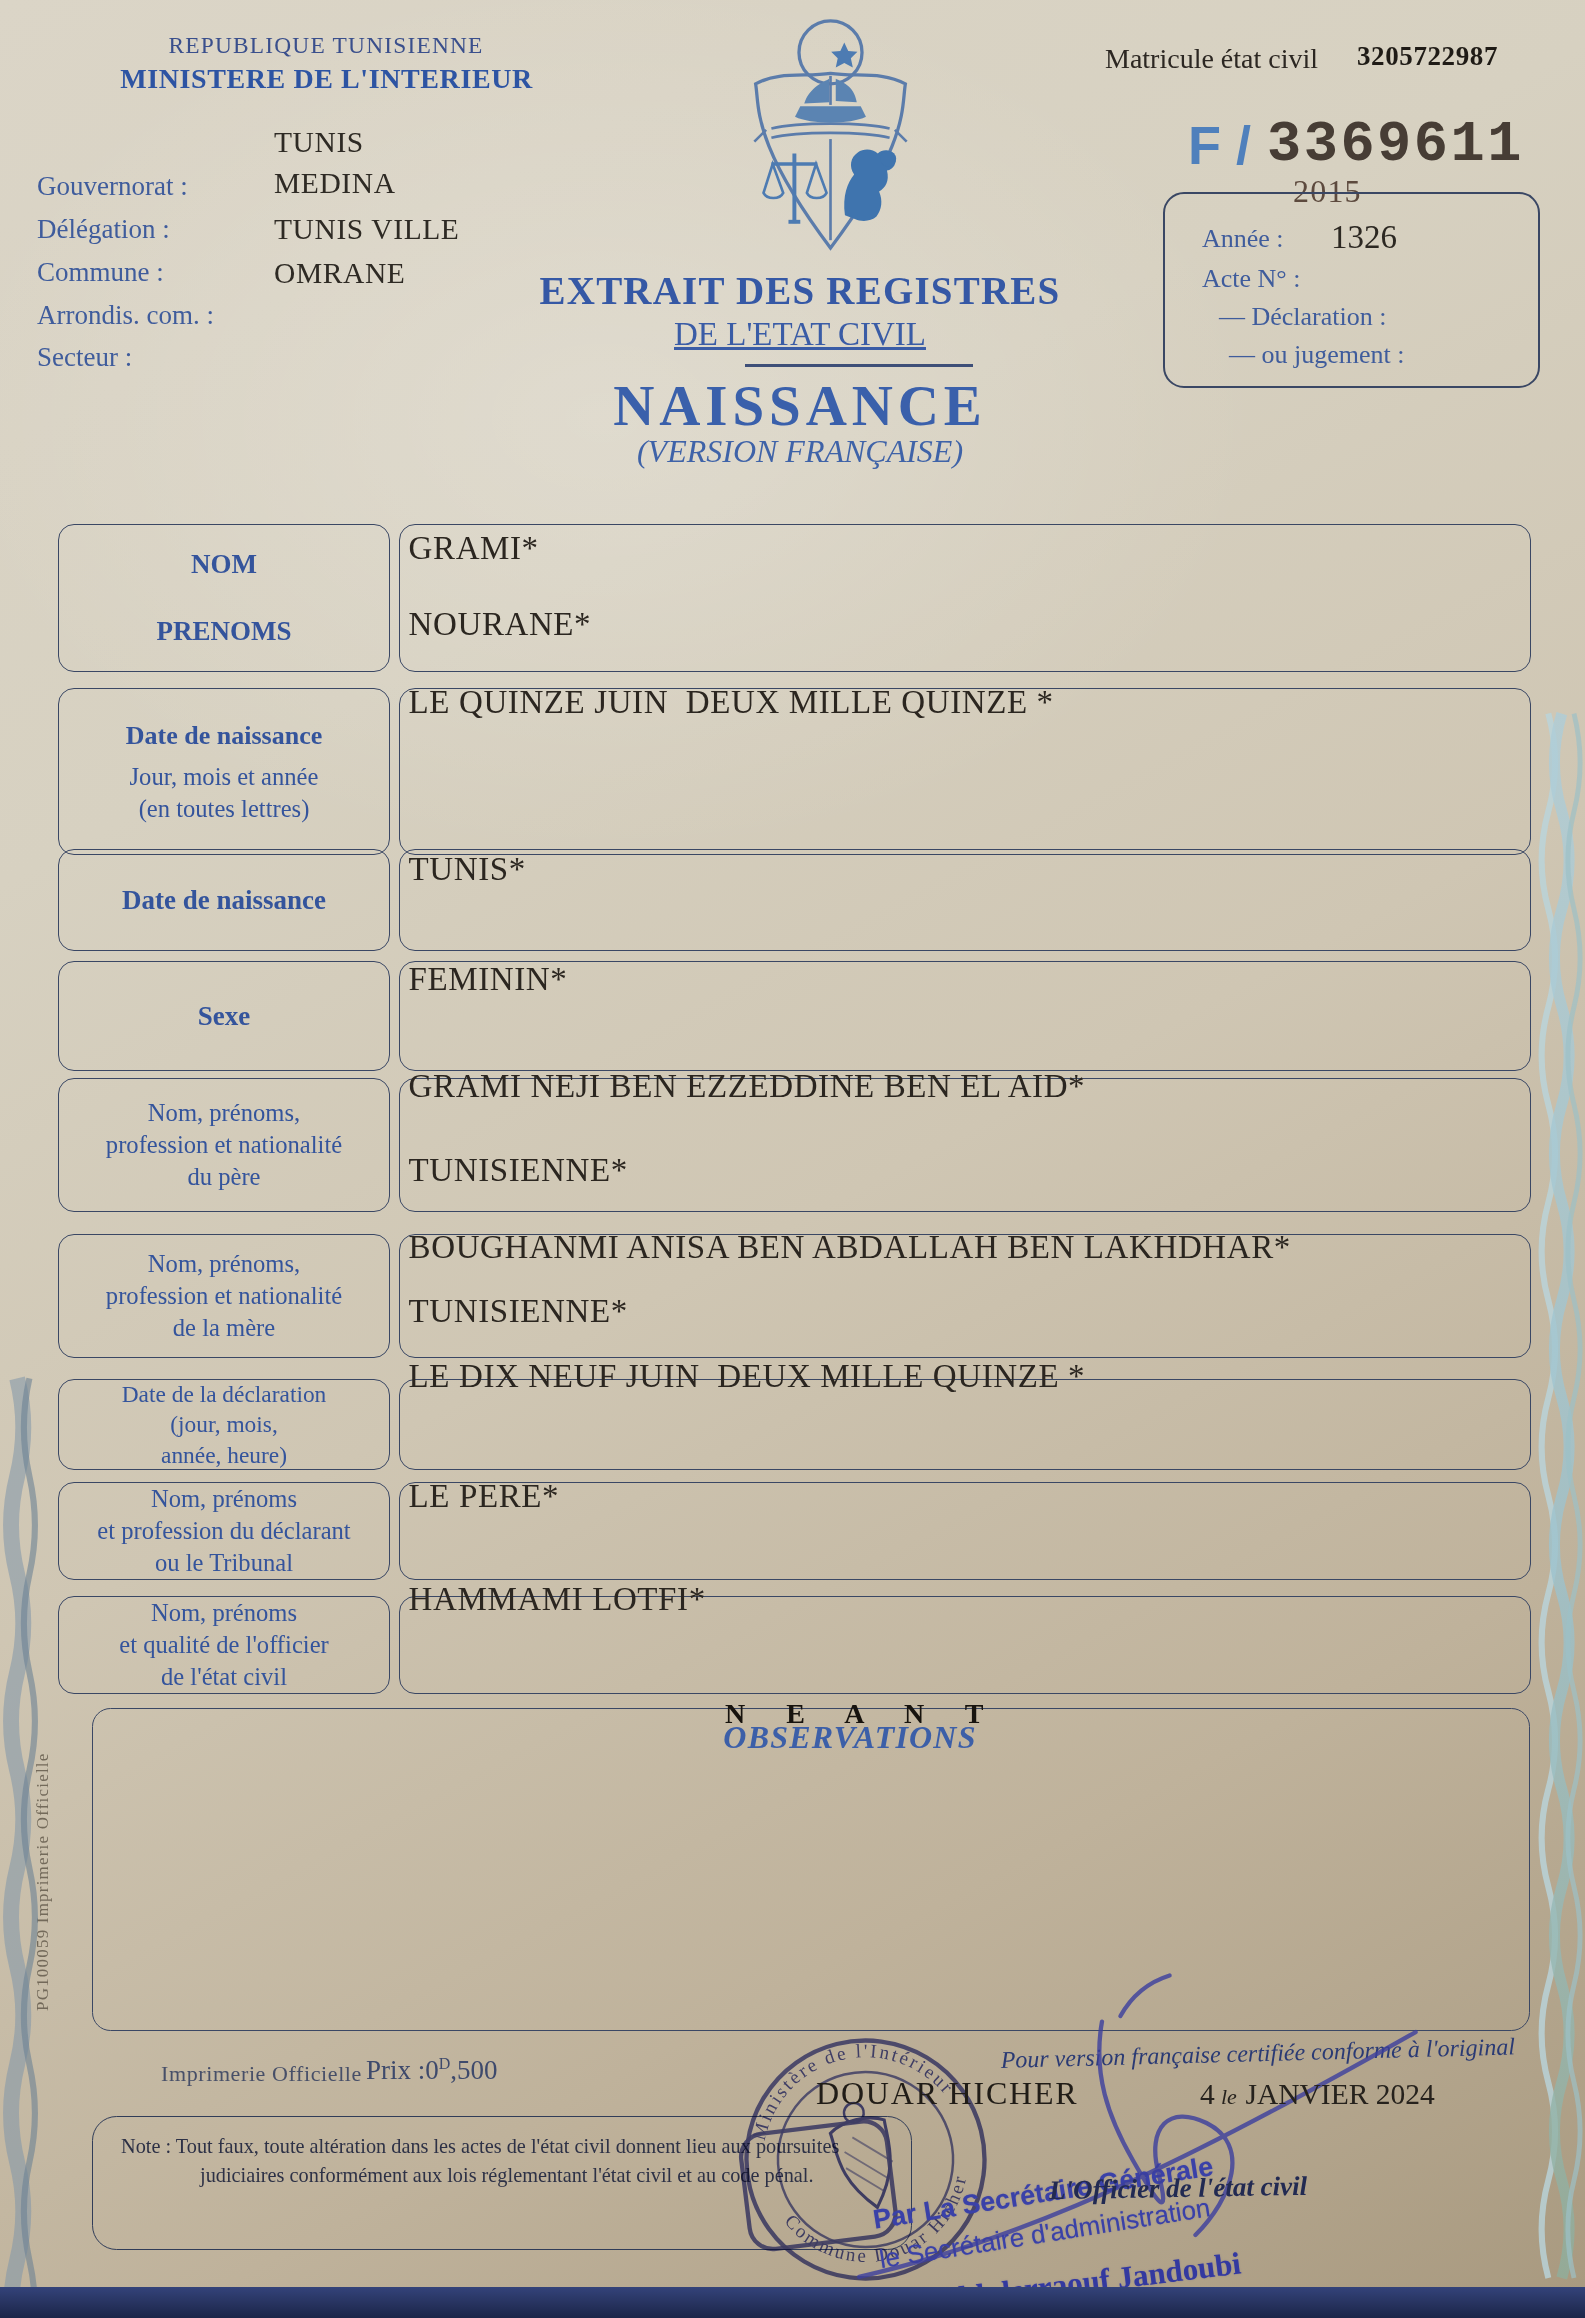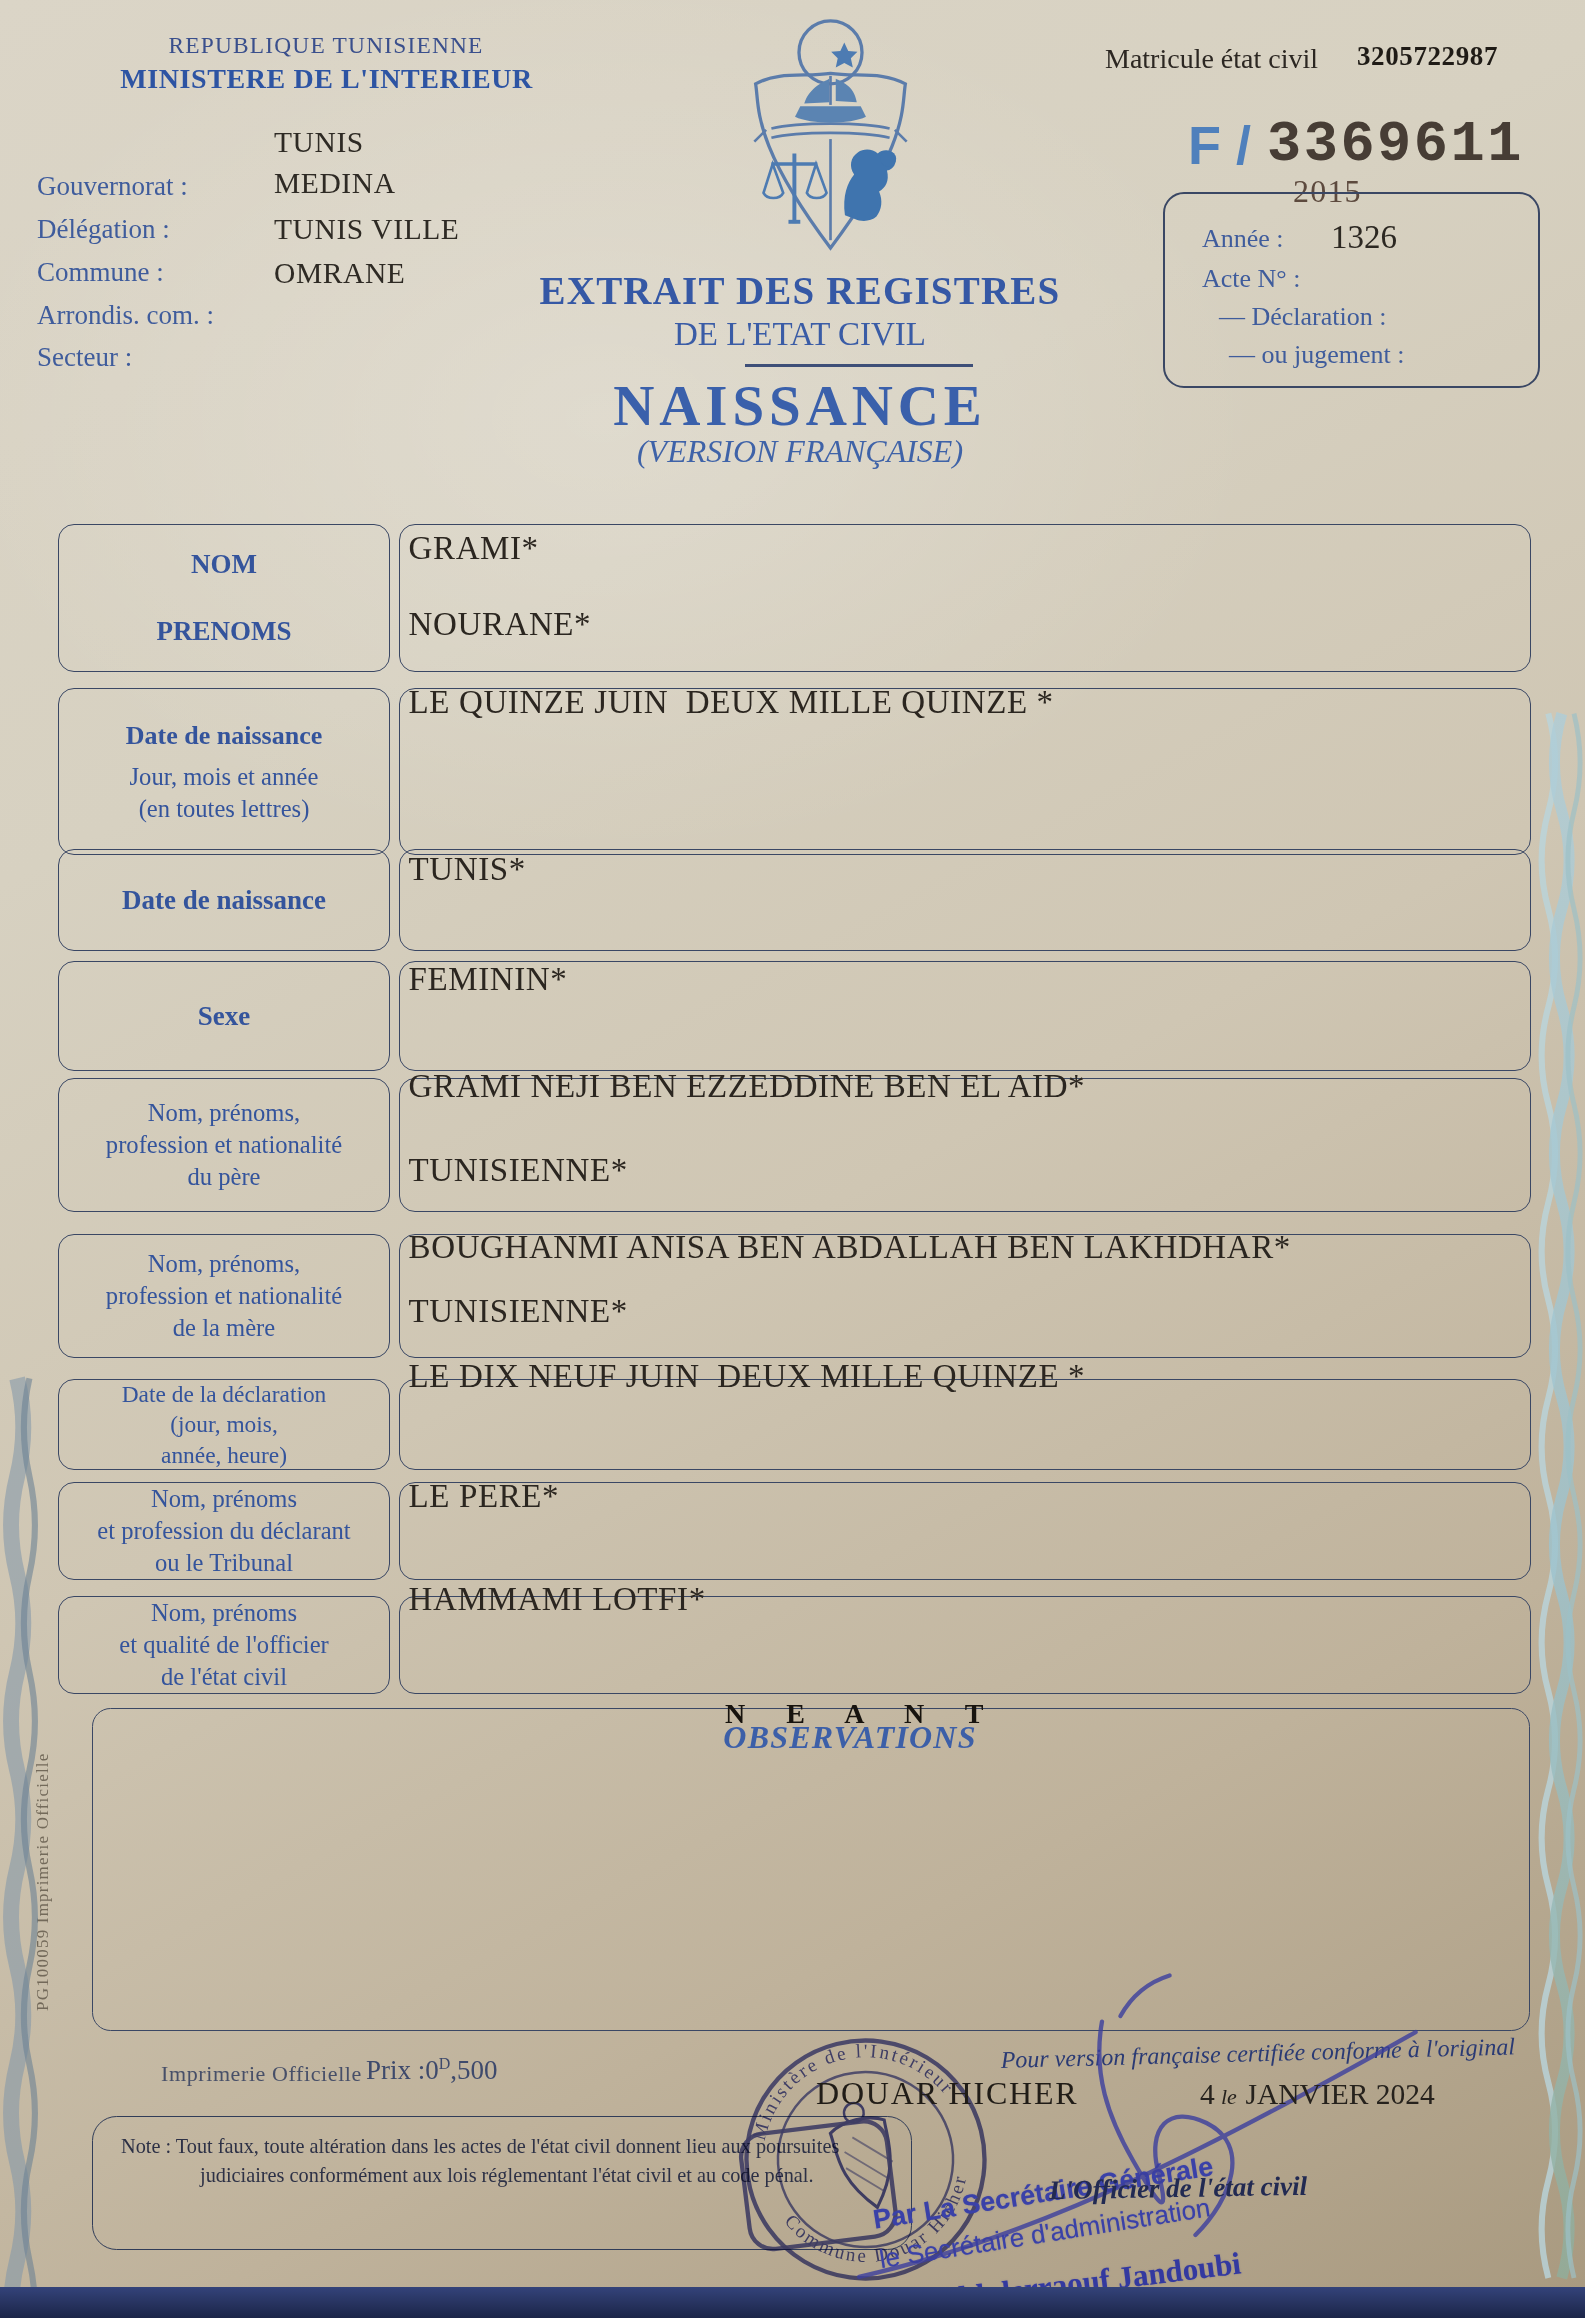--- a/index.html
+++ b/index.html
@@ -16,21 +16,21 @@
   
   .country{left:92px;top:32px;width:468px;text-align:center;font-size:23.4px;letter-spacing:1.2px;color:#3a4f8c;}
   .ministry{left:74px;top:63px;width:505px;text-align:center;font-size:28px;font-weight:bold;letter-spacing:0.6px;color:#2d54a3;}
   .hl-label{left:37px;font-size:27px;color:#3f5c9c;}
   .hl-value{left:274px;font-size:29.5px;color:#2e2a24;letter-spacing:0.6px;}
   
   .emblem{left:732px;top:17px;}
   
   .ctr{left:517px;width:566px;text-align:center;}
   .t1{top:268px;font-size:39px;font-weight:bold;letter-spacing:1.2px;color:#3558a5;}
-  .t2{top:316px;font-size:33px;color:#3a5ca6;}
+  .t2{top:316px;font-size:33px;color:#3a5ca6;text-decoration:underline;}
   .tline{left:745px;top:364px;width:228px;border-top:3.1px solid #3e4f78;}
   .t3{top:373px;font-size:57px;font-weight:bold;letter-spacing:4.9px;color:#3a60ab;}
   .t4{top:433px;font-size:32px;font-style:italic;color:#3f63a8;}
   
   .matl{left:1105px;top:43px;font-size:28px;color:#2c2722;}
   .matv{left:1357px;top:41px;font-size:27px;font-weight:bold;color:#1f1b16;letter-spacing:0.6px;}
   .serialF{left:1188px;top:114px;font-family:"Liberation Sans",sans-serif;font-weight:bold;font-size:54px;color:#4f80bc;}
   .serialN{left:1267px;top:113px;font-family:"Liberation Mono",monospace;font-weight:bold;font-size:57px;color:#473d35;letter-spacing:2.5px;}
   .serialY{left:1293px;top:173px;font-size:32px;color:#5d4a3e;letter-spacing:1.2px;}
   .actebox{left:1163px;top:192px;width:377px;height:196px;border:2.5px solid #3a4764;border-radius:21px;}

